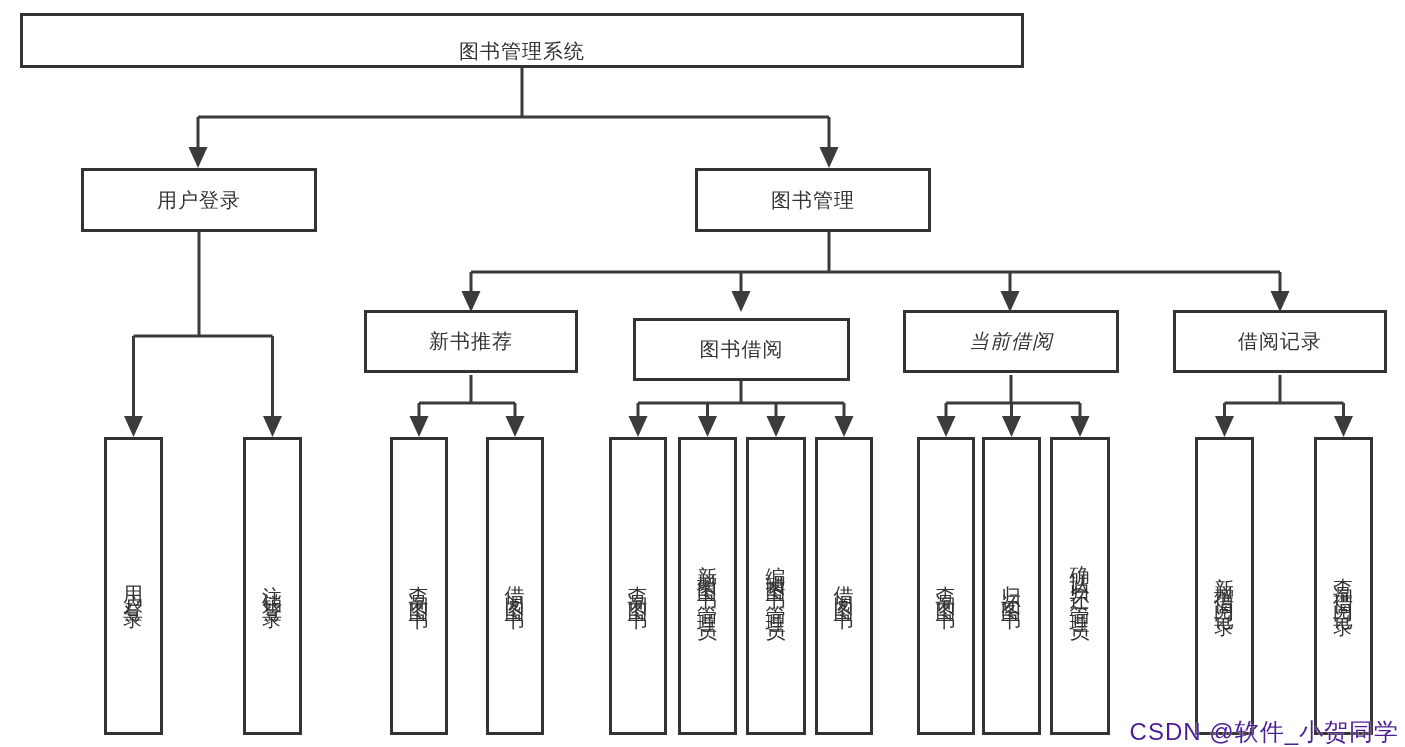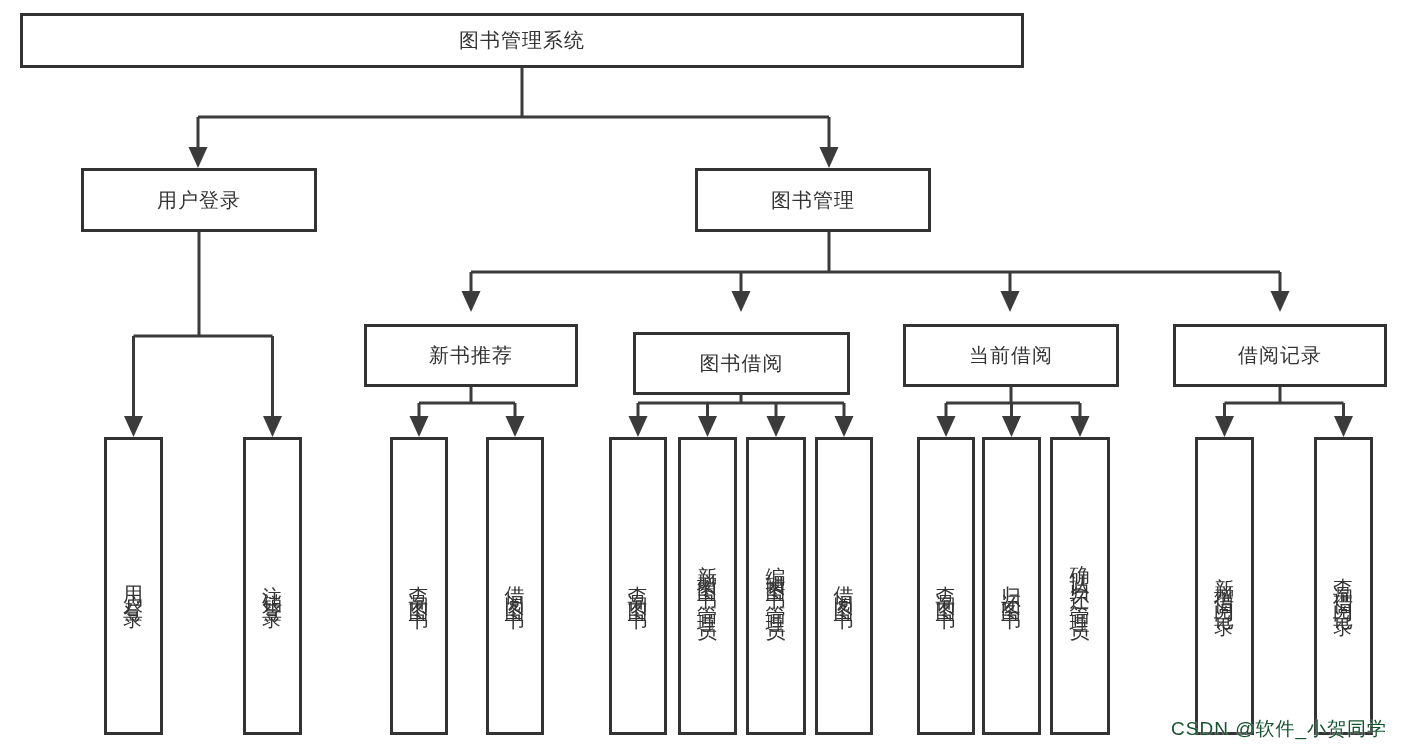--- a/index.html
+++ b/index.html
@@ -39,30 +39,30 @@
   }
   .vtext {
     writing-mode: vertical-rl;
     text-orientation: mixed;
     font-size: 20px;
     line-height: 1.0;
     letter-spacing: 8px;
     color: #333333;
   }
   
-  .root-box   { left: 20px;  top: 13px;  width: 1004px; height: 55px; }
+  .root-box   { left: 20px;  top: 13px;  width: 1004px; height: 55px; align-items: flex-end; }
   .lvl2       { top: 168px; height: 64px; width: 236px; }
-  .lvl3       { top: 324px; height: 63px; }
+  .lvl3       { top: 310px; height: 63px; }
   .leaf       { top: 437px; height: 298px; }
   .watermark {
     position: absolute;
-    right: 18px;
+    right: 6px;
     top: 716px;
-    font-size: 19px;
-    color: #14532d;
+    font-size: 24px;
+    color: #4c1d95;
     letter-spacing: 1px;
     white-space: nowrap;
     z-index: 2;
     text-shadow: 0 0 2px #ffffff;
   }
 </style>
 </head>
 <body>
 
 <div class="stage">
@@ -109,21 +109,21 @@
   <div class="box lvl2" style="left:695px;">
     <span class="hlabel">图书管理</span>
   </div>
 
   <div class="box lvl3" style="left:364px; width:214px;">
     <span class="hlabel">新书推荐</span>
   </div>
   <div class="box lvl3" style="left:633px; width:217px;margin-top:8px;">
     <span class="hlabel">图书借阅</span>
   </div>
-  <div class="box lvl3" style="left:903px; width:216px;">
+  <div class="box lvl3" style="left:903px; width:216px;font-style:italic;">
     <span class="hlabel">当前借阅</span>
   </div>
   <div class="box lvl3" style="left:1173px; width:214px;">
     <span class="hlabel">借阅记录</span>
   </div>
 
   <div class="box leaf" style="left:104px; width:59px;">
     <span class="vtext">用户登录</span>
   </div>
   <div class="box leaf" style="left:243px; width:59px;">

